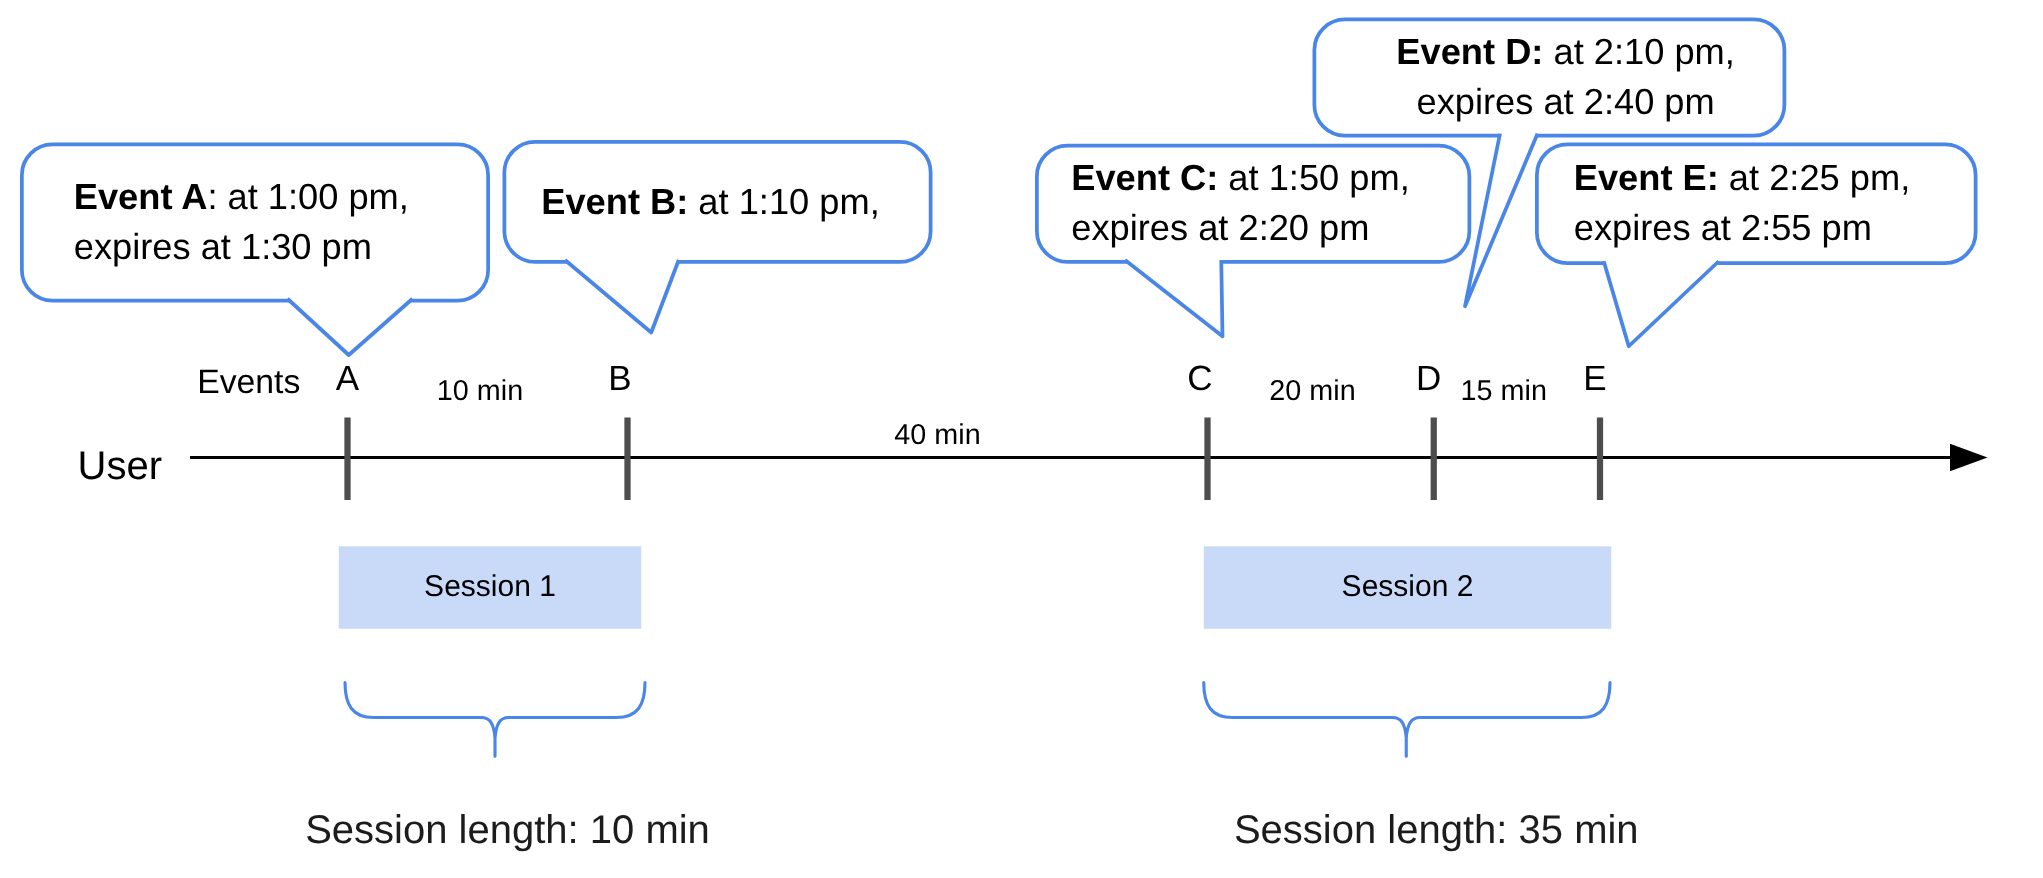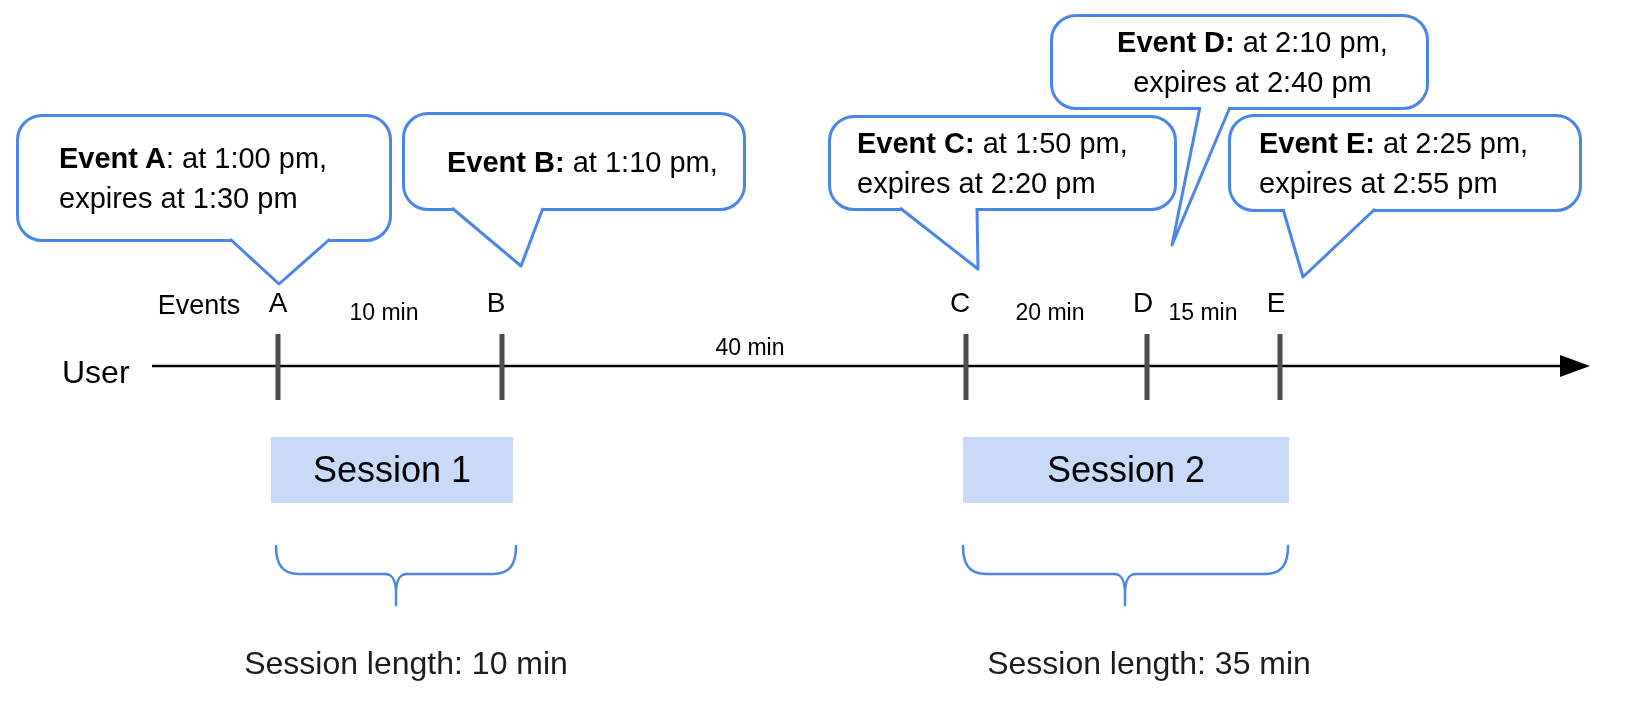--- a/index.html
+++ b/index.html
@@ -6,34 +6,34 @@
   #stage{position:relative;width:1634px;height:702px;background:#ffffff;overflow:hidden;
          font-family:"Liberation Sans","DejaVu Sans",sans-serif;color:#000;}
   svg{position:absolute;overflow:visible;}
 
   
   .bubble{position:absolute;background:#fff;border:3px solid #4a86e8;border-radius:26px;
           box-sizing:border-box;display:flex;flex-direction:column;justify-content:center;
           font-size:29px;line-height:40px;white-space:nowrap;}
   .bubble b{font-weight:700;}
   #bubble-a{left:16px;top:114px;width:376px;height:128px;padding-left:40px;}
-  #bubble-b{left:402px;top:112px;width:344px;height:99px;padding-left:42px;}
+  #bubble-b{left:402px;top:112px;width:344px;height:99px;padding-left:28px;}
   #bubble-c{left:828px;top:115px;width:349px;height:96px;padding-left:26px;}
   #bubble-d{left:1050px;top:14px;width:379px;height:96px;padding-left:26px;align-items:center;}
   #bubble-e{left:1228px;top:114px;width:354px;height:98px;padding-left:28px;}
 
   
   .mark{position:absolute;transform:translateX(-50%);font-size:28px;top:287px;}
   .interval{position:absolute;transform:translateX(-50%);font-size:23px;top:299px;}
   #events-label{position:absolute;transform:translateX(-50%);left:199px;top:290px;font-size:27px;}
   #user-label{position:absolute;left:62px;top:354px;font-size:32px;}
 
   
   .session-box{position:absolute;top:437px;height:66px;background:#c9daf8;
-               display:flex;align-items:center;justify-content:center;font-size:36px;}
+               display:flex;align-items:center;justify-content:center;font-size:24px;}
   #session-1{left:271px;width:242px;}
   #session-2{left:963px;width:326px;}
 
   .session-length{position:absolute;transform:translateX(-50%);top:645px;font-size:32px;color:#1c1c1c;}
   #session-length-1{left:406px;}
   #session-length-2{left:1149px;}
 </style>
 </head>
 <body>
 

